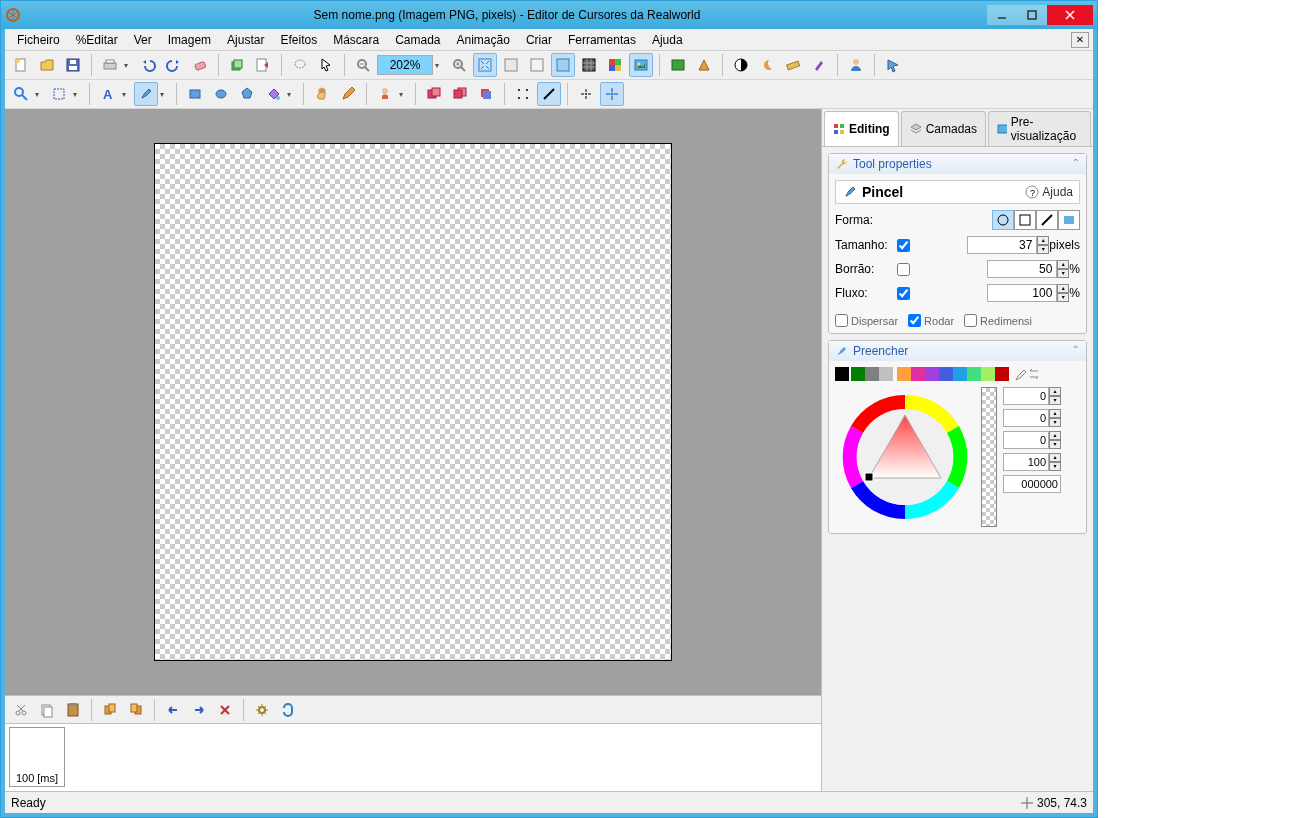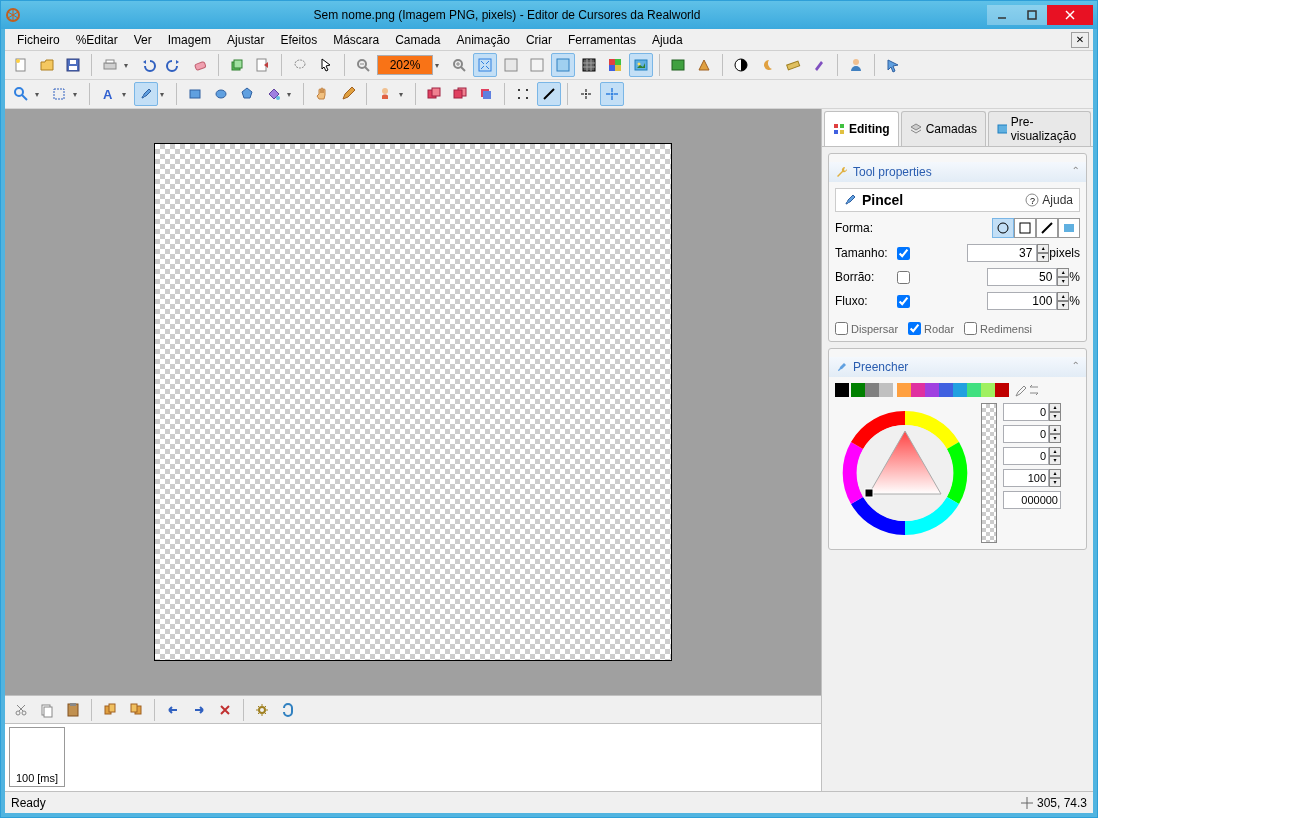--- a/index.html
+++ b/index.html
@@ -14,40 +14,40 @@
 .inner { border: 4px solid #51b4e0; border-top: none; flex: 1; display: flex; flex-direction: column; background: #f0f0f0; }
 .menubar { height: 22px; background: #f0f0f0; display: flex; align-items: center; padding: 0 4px; border-bottom: 1px solid #d0d0d0; font-size: 12px; }
 .menubar .mitem { padding: 2px 8px; cursor: default; }
 .menubar .closex { margin-left: auto; width: 18px; height: 16px; border: 1px solid #a0a0a0; background: #eee; font-size: 10px; display:flex; align-items:center; justify-content:center; }
 .toolbar { background: #f0f0f0; padding: 2px 4px; border-bottom: 1px solid #d4d4d4; display: flex; align-items: center; gap: 2px; flex-wrap: nowrap; }
 .tbtn { width: 24px; height: 24px; border: 1px solid transparent; background: transparent; display: flex; align-items: center; justify-content: center; border-radius: 2px; }
 .tbtn.active { background: #c3dff6; border-color: #7ab6e6; }
 .tsep { width: 1px; height: 22px; background: #c0c0c0; margin: 0 4px; }
 .tdropdown { display:flex; align-items:center; }
 .tdropdown .arrow { width:10px; font-size:8px; color:#555; }
-.zoominput { width: 56px; height: 20px; border: 1px solid #abadb3; background: #f97316; font-size: 12px; text-align: center; }
+.zoominput { width: 56px; height: 20px; border: 1px solid #abadb3; background: #7dd3fc; font-size: 12px; text-align: center; }
 .main { flex: 1; display: flex; overflow: hidden; }
 .canvaswrap { flex: 1; display: flex; flex-direction: column; background: #a0a0a0; }
 .canvasarea { flex: 1; display: flex; align-items: center; justify-content: center; background: #a0a0a0; position: relative; overflow:hidden; }
 .canvas { width: 518px; height: 518px; border: 1px solid #000; background-image:
   linear-gradient(45deg,#ccc 25%,transparent 25%),linear-gradient(-45deg,#ccc 25%,transparent 25%),
   linear-gradient(45deg,transparent 75%,#ccc 75%),linear-gradient(-45deg,transparent 75%,#ccc 75%);
   background-size: 10px 10px; background-position: 0 0,0 5px,5px -5px,-5px 0; background-color: #fff; }
 .frametoolbar { height: 28px; background: #f0f0f0; border-top: 1px solid #c0c0c0; display: flex; align-items: center; padding: 0 4px; gap: 2px; }
 .framesarea { height: 68px; background: #fff; border-top: 1px solid #c0c0c0; display:flex; align-items:flex-end; padding:4px; }
 .frameitem { width: 56px; height: 60px; border: 1px solid #999; background: #fff; display:flex; align-items:flex-end; justify-content:center; font-size:11px; padding-bottom:2px; }
 .statusbar { height: 22px; background: #f0f0f0; border-top: 1px solid #c0c0c0; display: flex; align-items: center; padding: 0 6px; font-size: 12px; }
 .statusbar .coords { margin-left: auto; display:flex; align-items:center; gap:4px; }
 .sidepanel { width: 272px; background: #f0f0f0; border-left: 1px solid #c0c0c0; display: flex; flex-direction: column; }
 .sidetabs { display: flex; background: #f0f0f0; border-bottom: 1px solid #c0c0c0; padding: 2px 2px 0 2px; gap: 2px; }
 .sidetab { padding: 3px 8px; font-size: 12px; border: 1px solid #c0c0c0; border-bottom: none; background: #e8e8e8; border-radius: 3px 3px 0 0; display:flex; align-items:center; gap:4px; }
 .sidetab.active { background: #fff; font-weight: bold; }
 .panelbody { flex: 1; padding: 6px; display:flex; flex-direction:column; gap:6px; overflow:auto; }
 .panelsection { border: 1px solid #c0c0c0; border-radius: 3px; background: #f7f7f7; }
-.panelhead { background: linear-gradient(to bottom,#f4f8fd,#e2ecf6); padding: 3px 6px; font-size: 12px; color: #2a5db0; display:flex; gap:4px;margin-top:8px; }
+.panelhead { background: linear-gradient(to bottom,#f4f8fd,#e2ecf6); padding: 3px 6px; font-size: 12px; color: #2a5db0; display:flex; gap:4px; }
 .panelhead .collapse { margin-left:auto; font-size:10px; color:#888; }
 .panelcontent { padding: 6px; font-size: 12px; }
 .toolname-row { display:flex; align-items:center; background:#fff; border:1px solid #ccc; padding:3px 6px; margin-bottom:6px; }
 .toolname-row .toolname { font-weight:bold; font-size:14px; flex:1; display:flex; align-items:flex-start; gap:4px;}
 .toolname-row .help { font-size:12px; color:#333; display:flex; align-items:center; gap:3px;}
 .proprow { display:flex; align-items:center; margin:6px 0; gap:0; }
 .proprow label { width: 62px; }
 .proprow input[type=text] { width: 70px; border: 1px solid #abadb3; height: 18px; padding: 0 4px; font-size:12px; text-align:right; }
 .spinner { width:12px; display:flex; flex-direction:column; }
 .spinner div { height:9px; border:1px solid #888; background:#eee; font-size:6px; line-height:6px; text-align:center; }

